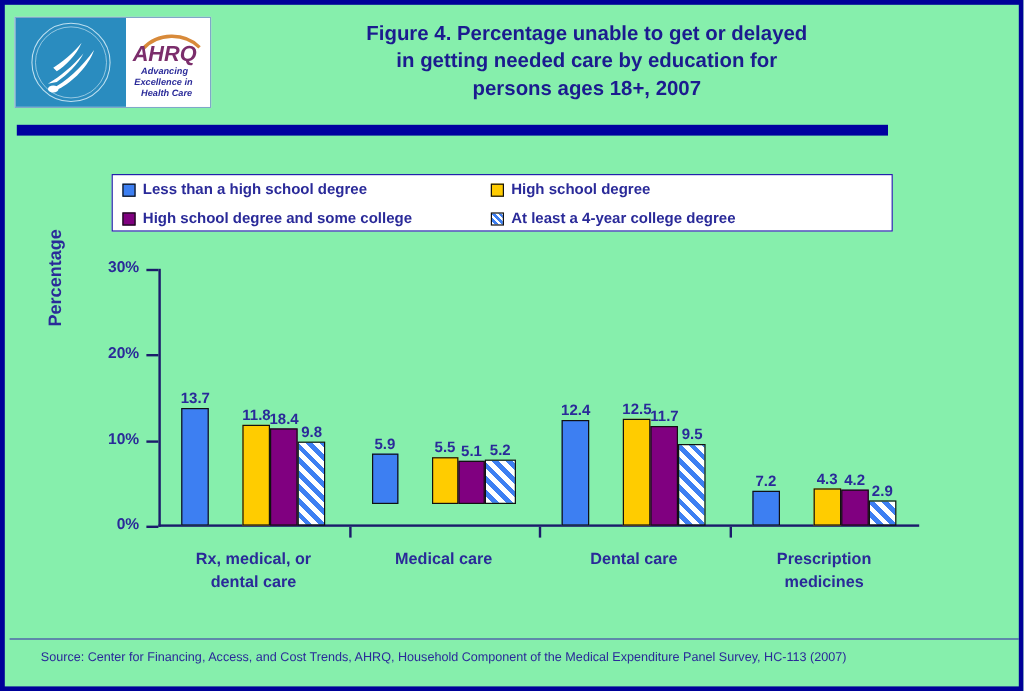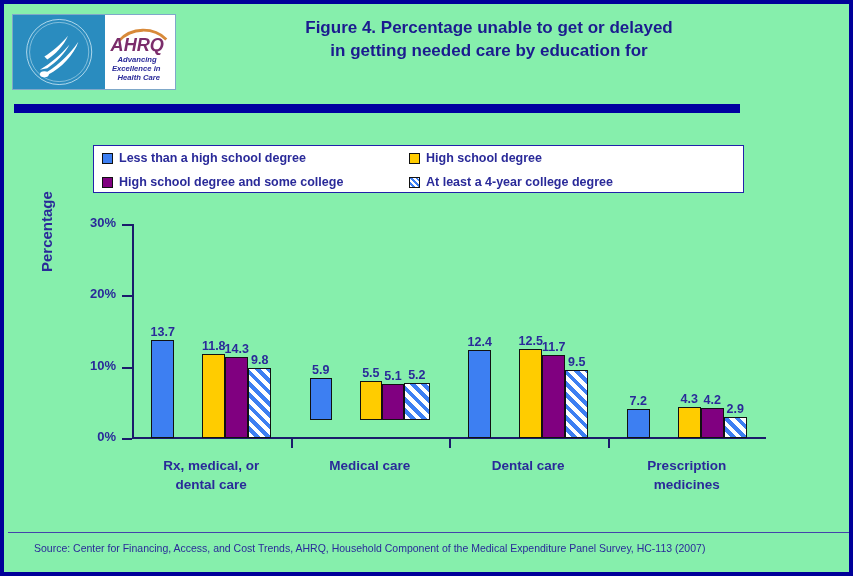--- a/index.html
+++ b/index.html
@@ -82,20 +82,21 @@
           <text x="18" y="64" font-family="Liberation Sans, sans-serif" font-size="11" font-weight="bold" font-style="italic" fill="#2a2a99">Advancing</text>
           <text x="10" y="77" font-family="Liberation Sans, sans-serif" font-size="11" font-weight="bold" font-style="italic" fill="#2a2a99">Excellence in</text>
           <text x="18" y="90" font-family="Liberation Sans, sans-serif" font-size="11" font-weight="bold" font-style="italic" fill="#2a2a99">Health Care</text>
         </svg>
       </div>
     </div>
 
     <div id="title">
       <div>Figure 4. Percentage unable to get or delayed</div>
       <div>in getting needed care by education for</div>
+      <div>persons ages 18+, 2007</div>
     </div>
   </div>
 
   <div id="blue-rule"></div>
 
   <div id="legend">
     <div class="lg">
       <span class="sw s1"></span>
       <span>Less than a high school degree</span>
     </div>
@@ -135,21 +136,21 @@
     <div id="groups">
         <div class="grp" style="left: 147.25px; top: 220px; width: 120px;">
           <div class="bars">
             <div class="bar b1" style="width: 30px; height: 97.7267px;">
               <div class="vlab">13.7</div>
             </div>
             <div class="bar b2" style="width: 30px; height: 84.1733px;">
               <div class="vlab">11.8</div>
             </div>
             <div class="bar b3" style="width: 30px; height: 81.32px;">
-              <div class="vlab">14.3</div>
+              <div class="vlab">18.4</div>
             </div>
             <div class="bar b4" style="width: 30px; height: 69.9067px; text-align: center;">
               <div class="vlab">9.8</div>
             </div>
           </div>
         </div>
         <div class="grp" style="left: 305.75px; top: 202px; width: 120px;">
           <div class="bars">
             <div class="bar b1" style="width: 30px; height: 42.0867px;">
               <div class="vlab">5.9</div>

